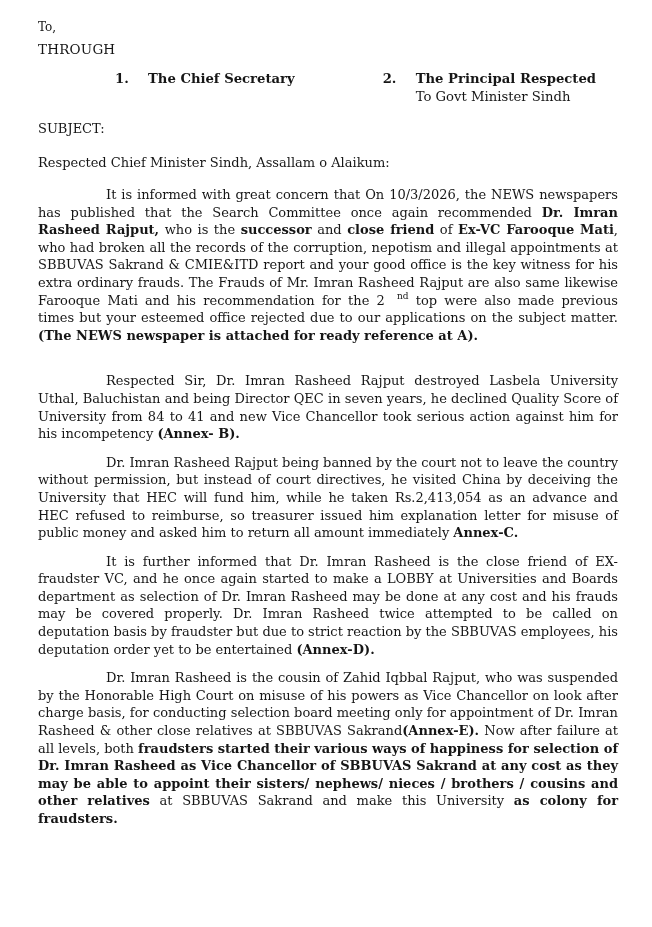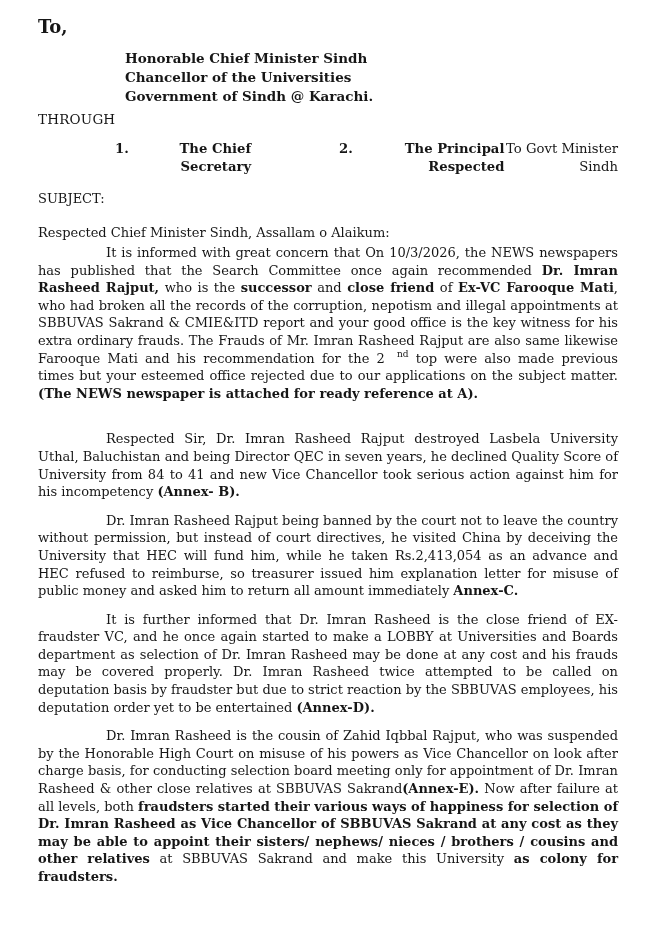--- a/index.html
+++ b/index.html
@@ -5,62 +5,57 @@
   html, body { margin: 0; padding: 0; }
   body {
     width: 652px; height: 927px;
     background: #ffffff;
     overflow: hidden;
     font-family: "DejaVu Serif", serif;
     color: #161616;
   }
   .page { padding: 18px 34px 0 38px; font-size: 13px; line-height: 18px; }
 
-  .to-label { font-weight: 700; font-size: 18px; }
+  .to-label { font-weight: 400; font-size: 12px; }
 
   .recipient { margin: 13px 0 0 87px; font-weight: 700; font-size: 13.5px; line-height: 19px; }
 
   .through { margin-top: 4px; font-size: 13.5px; letter-spacing: 0.2px; }
 
   .through-list { display: flex; margin-top: 12px; font-size: 13.2px; line-height: 18px; }
   .through-item { display: flex; }
   .through-item-1 { margin-left: 77px; }
   .through-item-2 { margin-left: 88px; }
   .through-num { font-weight: 700; width: 33px; flex: none; }
-  .through-lines { display: flex; flex-direction: row; text-align: right; }
+  .through-lines { display: flex; flex-direction: column; }
   .through-name { font-weight: 700; }
 
   .subject-row { display: flex; margin-top: 14px; }
   .subject-label { width: 62px; flex: none; font-size: 13px; }
   .subject-text {
     flex: 1; font-weight: 700; font-size: 13.2px; line-height: 19.5px;
     text-align: justify; text-decoration: underline;
     text-underline-offset: 2px;
   }
 
-  .greeting { margin-top: 16px; margin-bottom: 2px; }
+  .greeting { margin-top: 16px; margin-bottom: 14px; }
 
   .body-block { }
   .para { text-align: justify; text-indent: 68px; margin: 0 0 11px 0; line-height: 17.6px; }
   .para.gap-large { margin-bottom: 28px; }
   .b { font-weight: 700; }
   sup { font-size: 9px; line-height: 0; margin-left: 12px; }
 </style>
 </head>
 <body>
 
 <div class="page">
 
   <div class="to-label">To,</div>
 
-  <div class="recipient">
-    <div>Honorable Chief Minister Sindh</div>
-    <div>Chancellor of the Universities</div>
-    <div>Government of Sindh @ Karachi.</div>
-  </div>
 
   <div class="through">THROUGH</div>
 
   <div class="through-list">
     <div class="through-item through-item-1">
       <span class="through-num">1.</span>
       <span class="through-lines">
         <span class="through-name">The Chief Secretary</span>
       </span>
     </div>

